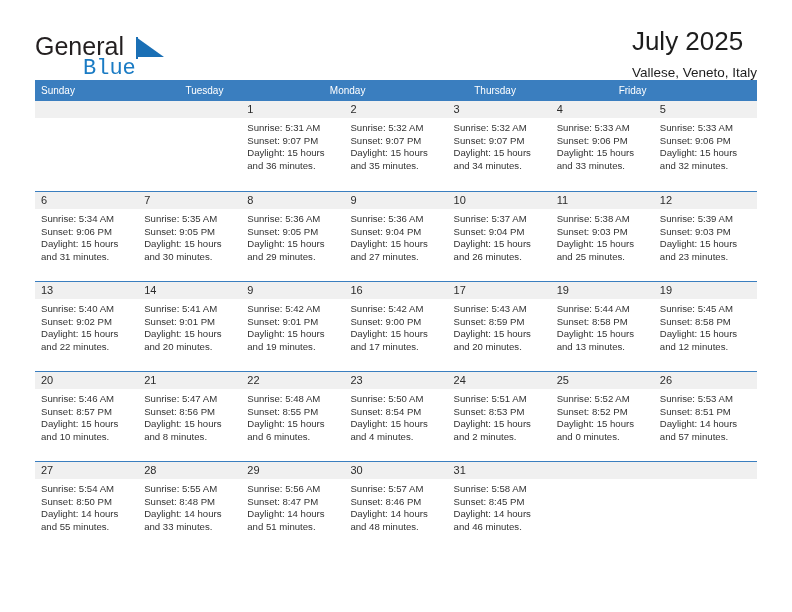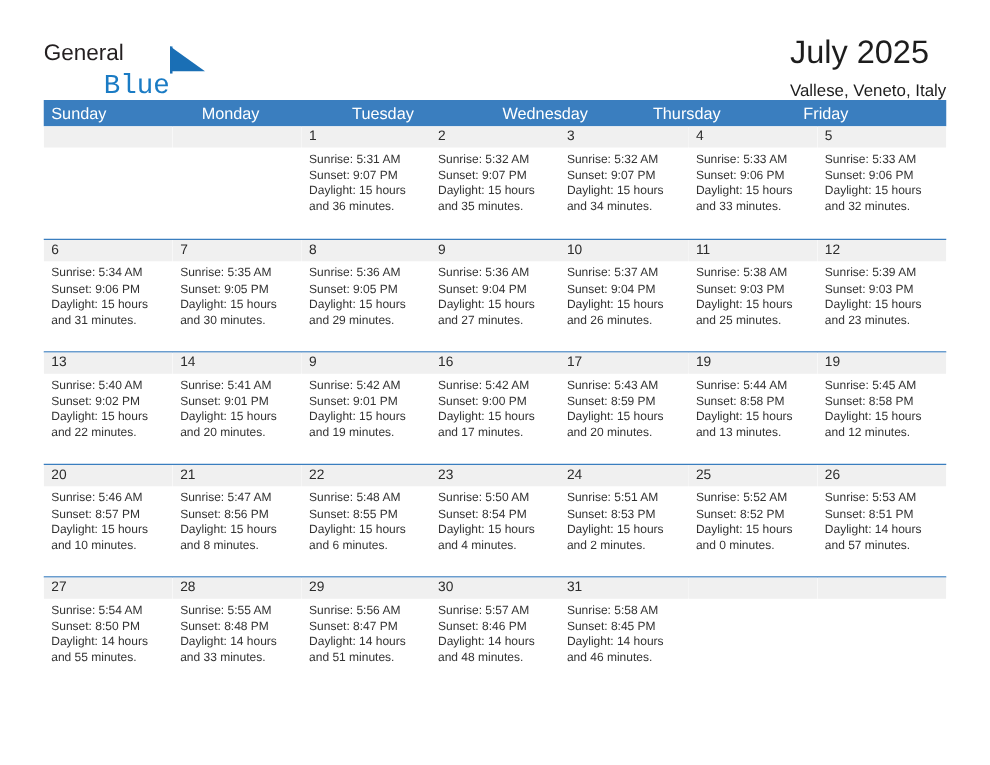--- a/index.html
+++ b/index.html
@@ -35,21 +35,21 @@
 
   .brand {
     position: relative;
     width: 200px;
     height: 56px;
   }
   .brand-general {
     position: absolute;
     left: 0;
     top: 5px;
-    font-size: 18px;
+    font-size: 25px;
     letter-spacing: 0px;
     color: #231f20;
     font-family: "Liberation Sans", sans-serif;
   }
   .brand-blue {
     position: absolute;
     left: 48px;
     top: 29px;
     font-size: 22px;
     color: #1a7bc4;
@@ -89,21 +89,21 @@
   }
 
   .weekday-row {
     display: flex;
     background: #3a7ebf;
     height: 21px;
   }
   .weekday-cell {
     flex: 1 1 0;
     color: #ffffff;
-    font-size: 13px;
+    font-size: 10px;
     line-height: 21px;
     padding-left: 6px;
     box-sizing: border-box;
     white-space: nowrap;
     overflow: hidden;
   }
 
   .week-row {
     display: flex;
     border-top: 1.5px solid #3a7ebf;
@@ -166,23 +166,22 @@
       <div class="cal-title">July 2025</div>
       <div class="cal-subtitle">Vallese, Veneto, Italy</div>
     </div>
 
   </div>
 
   <div class="calendar">
 
     <div class="weekday-row">
       <div class="weekday-cell">Sunday</div>
+      <div class="weekday-cell">Tuesday</div>
       <div class="weekday-cell">Monday</div>
-      <div class="weekday-cell">Tuesday</div>
-      <div class="weekday-cell">Wednesday</div>
       <div class="weekday-cell">Thursday</div>
       <div class="weekday-cell">Friday</div>
     </div>
 
     <div class="week-row first">
       <div class="day-cell empty">
         <div class="day-number-band"></div>
         <div class="day-body">
           <div></div>
           <div></div>

